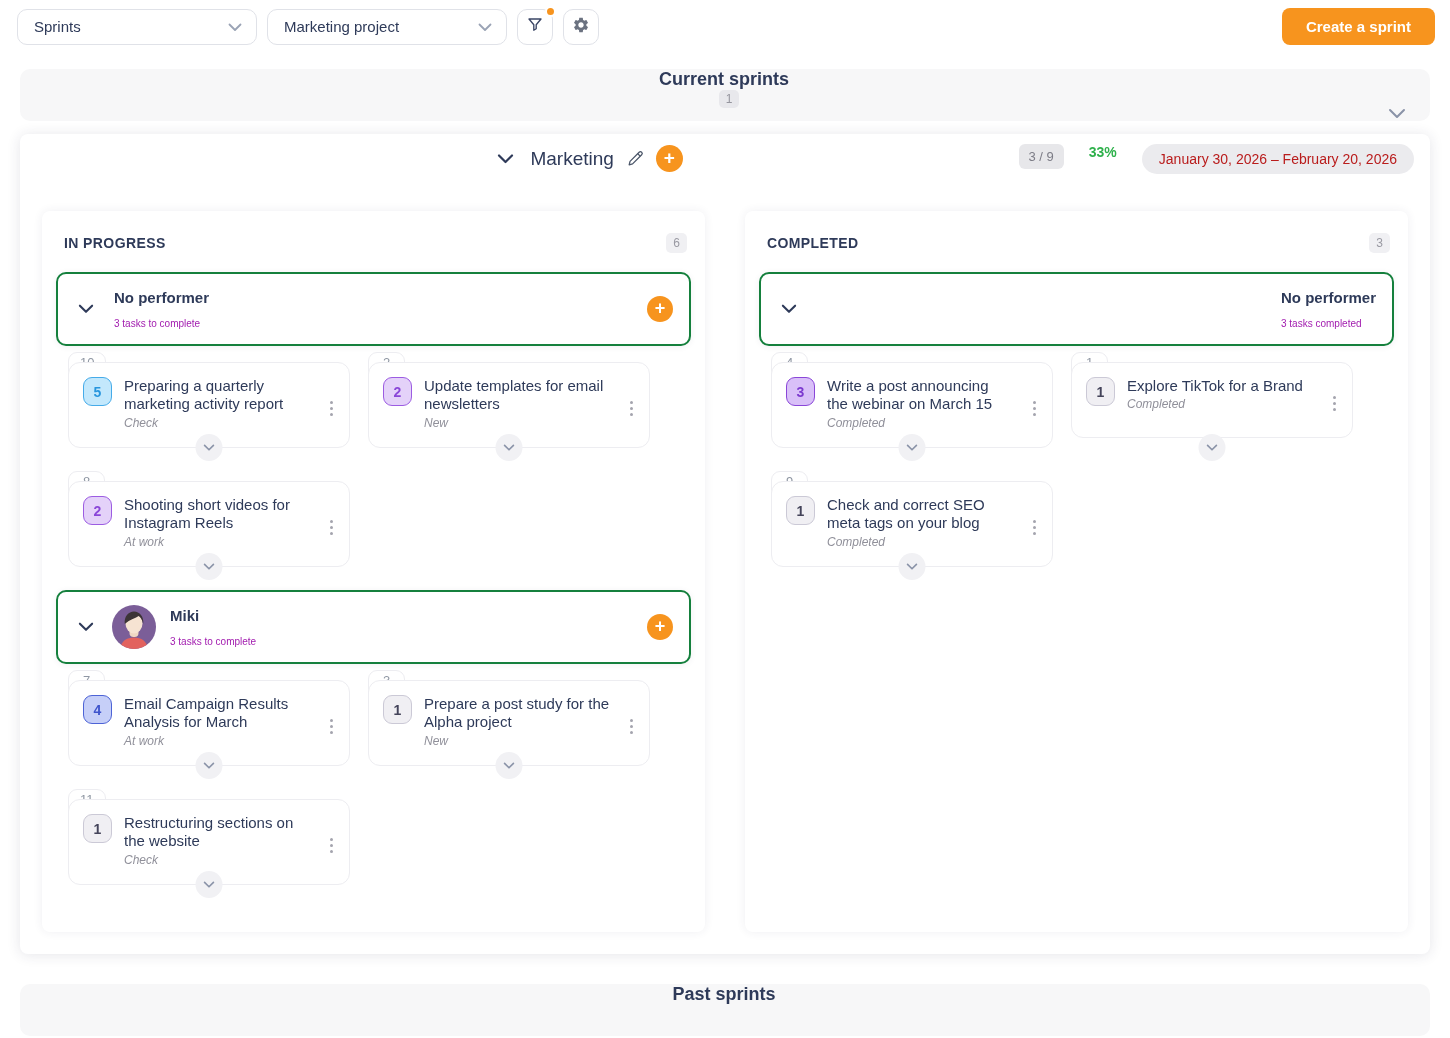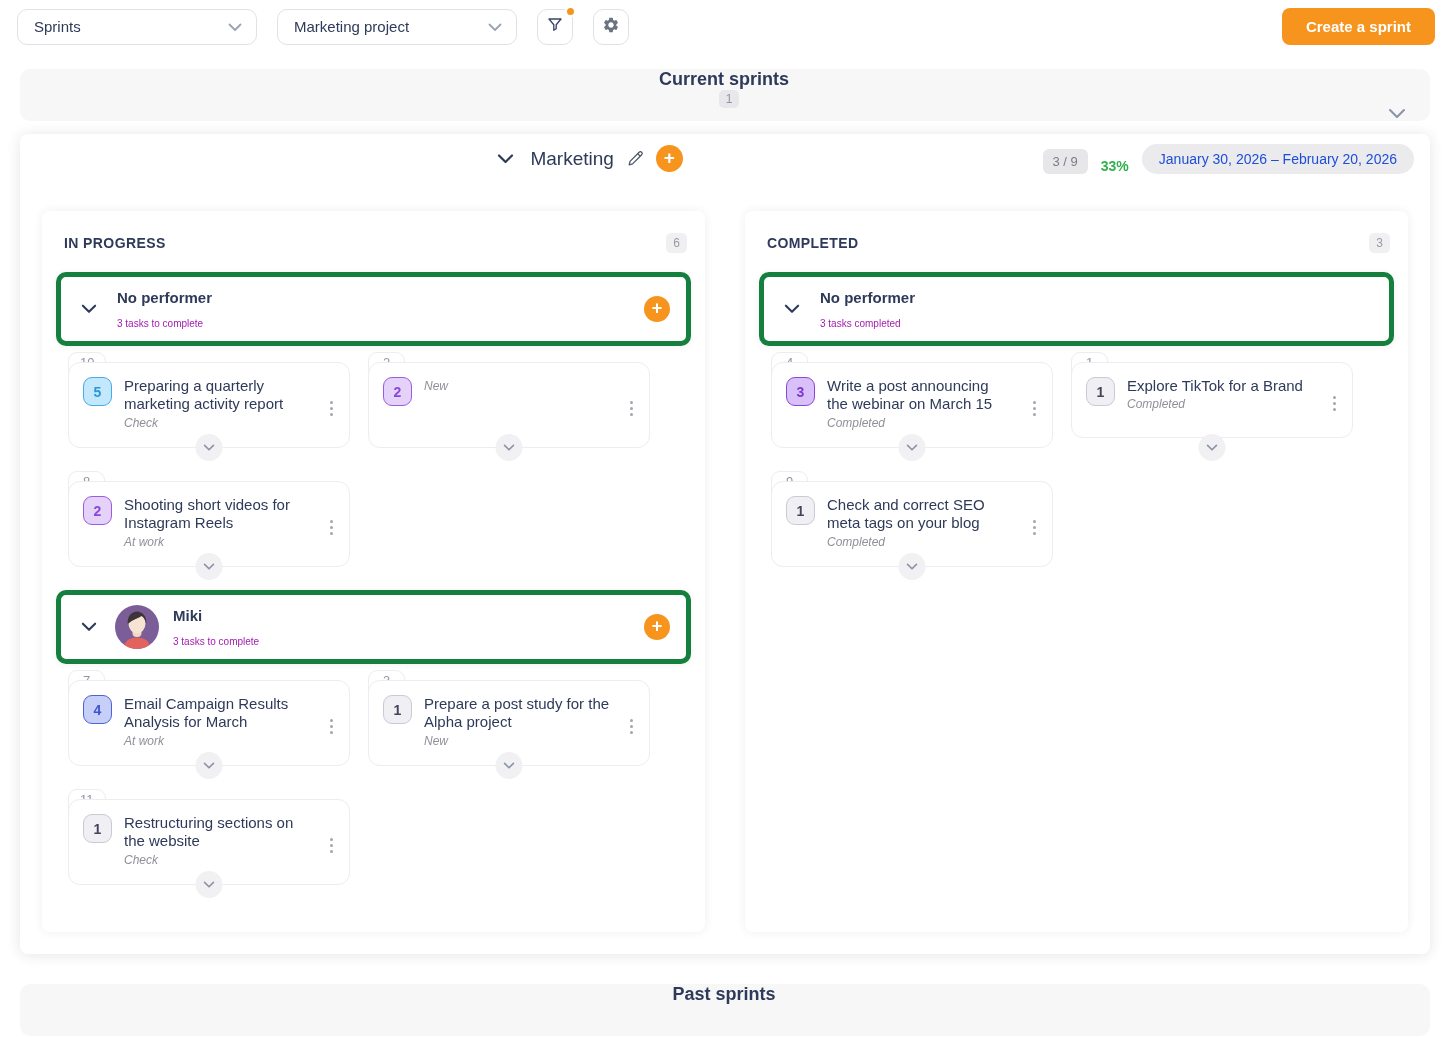--- a/index.html
+++ b/index.html
@@ -4,21 +4,21 @@
 <style>
   * { margin:0; padding:0; box-sizing:border-box; }
   html,body { background:#fff; }
   body {
     width:1450px; min-height:1038px;
     font-family:"Liberation Sans", sans-serif;
     color:#2e3a59;
     position:relative;
   }
   
-  .topbar { display:flex; align-items:center; padding:8px 15px 0 17px; gap:20px; }
+  .topbar { display:flex; align-items:center; padding:8px 15px 0 17px; gap:10px; }
   .select {
     height:36px; width:240px; border:1px solid #e0e2e8; border-radius:10px;
     display:flex; align-items:center; justify-content:space-between;
     padding:0 14px 0 16px; font-size:15px; color:#2e3a59; background:#fff; cursor:pointer;
   }
   .iconbtn {
     position:relative; width:36px; height:36px; border:1px solid #e0e2e8; border-radius:10px;
     background:#fff; display:flex; align-items:center; justify-content:center; cursor:pointer;
   }
   .iconbtn .notif-dot {
@@ -59,39 +59,39 @@
   .sprint-head > * { position:relative; z-index:1; }
   .sprint-chev { display:flex; cursor:pointer; padding:4px; }
   .sprint-name { font-size:19px; font-weight:500; color:#2e3a59; margin:0 10px 0 12px; }
   .edit-btn { display:flex; cursor:pointer; padding:2px; }
   .add-round {
     width:27px; height:27px; border-radius:50%; background:#f7941e; color:#fff;
     display:flex; align-items:center; justify-content:center;
     font-size:19px; font-weight:600; line-height:1; cursor:pointer; border:none; margin-left:9px;
     font-family:"Liberation Sans", sans-serif; padding-bottom:2px;
   }
-  .sprint-right { margin-left:auto; display:flex; align-items:flex-end; gap:13px; }
+  .sprint-right { margin-left:auto; display:flex; align-items:flex-start; gap:25px; }
   .count-pill { background:#e7e7ea; border-radius:6px; padding:5px 10px; font-size:13px; color:#7c7c86; }
   .percent { color:#2fb14c; font-weight:700; font-size:14px; }
-  .date-pill { background:#ebebee; border-radius:16px; padding:7px 17px; font-size:14px; color:#1d4ed8; }
+  .date-pill { background:#ebebee; border-radius:16px; padding:7px 17px; font-size:14px; color:#b91c1c; }
   
   .board { display:flex; gap:40px; padding:28px 22px 22px; }
   .column {
     flex:1; background:#fff; border-radius:8px; padding:14px 14px 34px;
     box-shadow:0 0 10px rgba(50,50,90,.08);
   }
   .col-head { display:flex; align-items:center; justify-content:space-between; padding:8px 4px 0 8px; }
   .col-title { font-size:14px; font-weight:700; letter-spacing:.4px; color:#2e3a59; }
   .col-count { background:#f0f0f3; color:#9a9aa3; font-size:12px; padding:3px 7px; border-radius:5px; }
   .group-block { margin-top:19px; }
   .group-block + .group-block { margin-top:10px; }
   .group-head {
-    height:74px; border:5px solid #15803d; border-radius:10px;
+    height:74px; border:2px solid #15803d; border-radius:10px;
     box-shadow:0 1px 6px rgba(50,50,90,.07);
-    display:flex; align-items:center; padding:0 16px 0 14px; background:#fff;
+    display:flex; align-items:center; padding:0 16px 0 14px; background:#fff;justify-content:space-between;
   }
   .group-chev { display:flex; cursor:pointer; padding:6px; }
   .avatar { width:44px; height:44px; margin-left:12px; flex:0 0 auto; }
   .group-text { margin-left:14px; }
   .group-name { font-size:15px; font-weight:700; color:#2e3a59; }
   .group-sub { font-size:10px; color:#a21caf; margin-top:12px; }
   .group-add { margin-left:auto; width:26px; height:26px; font-size:18px; }
   
   .task-grid {
     margin:6px 0 0 12px; display:grid; grid-template-columns:282px 282px;
@@ -248,20 +248,21 @@
               <svg width="13" height="8" viewBox="0 0 14 9">
                   <polyline points="2,1.5 7,6.5 12,1.5" fill="none" stroke="#8a93a8" stroke-width="1.8" stroke-linecap="round" stroke-linejoin="round"></polyline>
                 </svg>
             </span>
           </div>
           <div class="task-wrap">
             <span class="task-tab">2</span>
             <div class="task-card">
               <span class="chip chip-purple">2</span>
               <span class="task-main">
+                <div class="task-title">Update templates for email newsletters</div>
                 <div class="task-status">New</div>
               </span>
               <span class="dots">
                   <i></i>
                   <i></i>
                   <i></i>
                 </span>
             </div>
             <span class="expand-chev">
               <svg width="13" height="8" viewBox="0 0 14 9">

